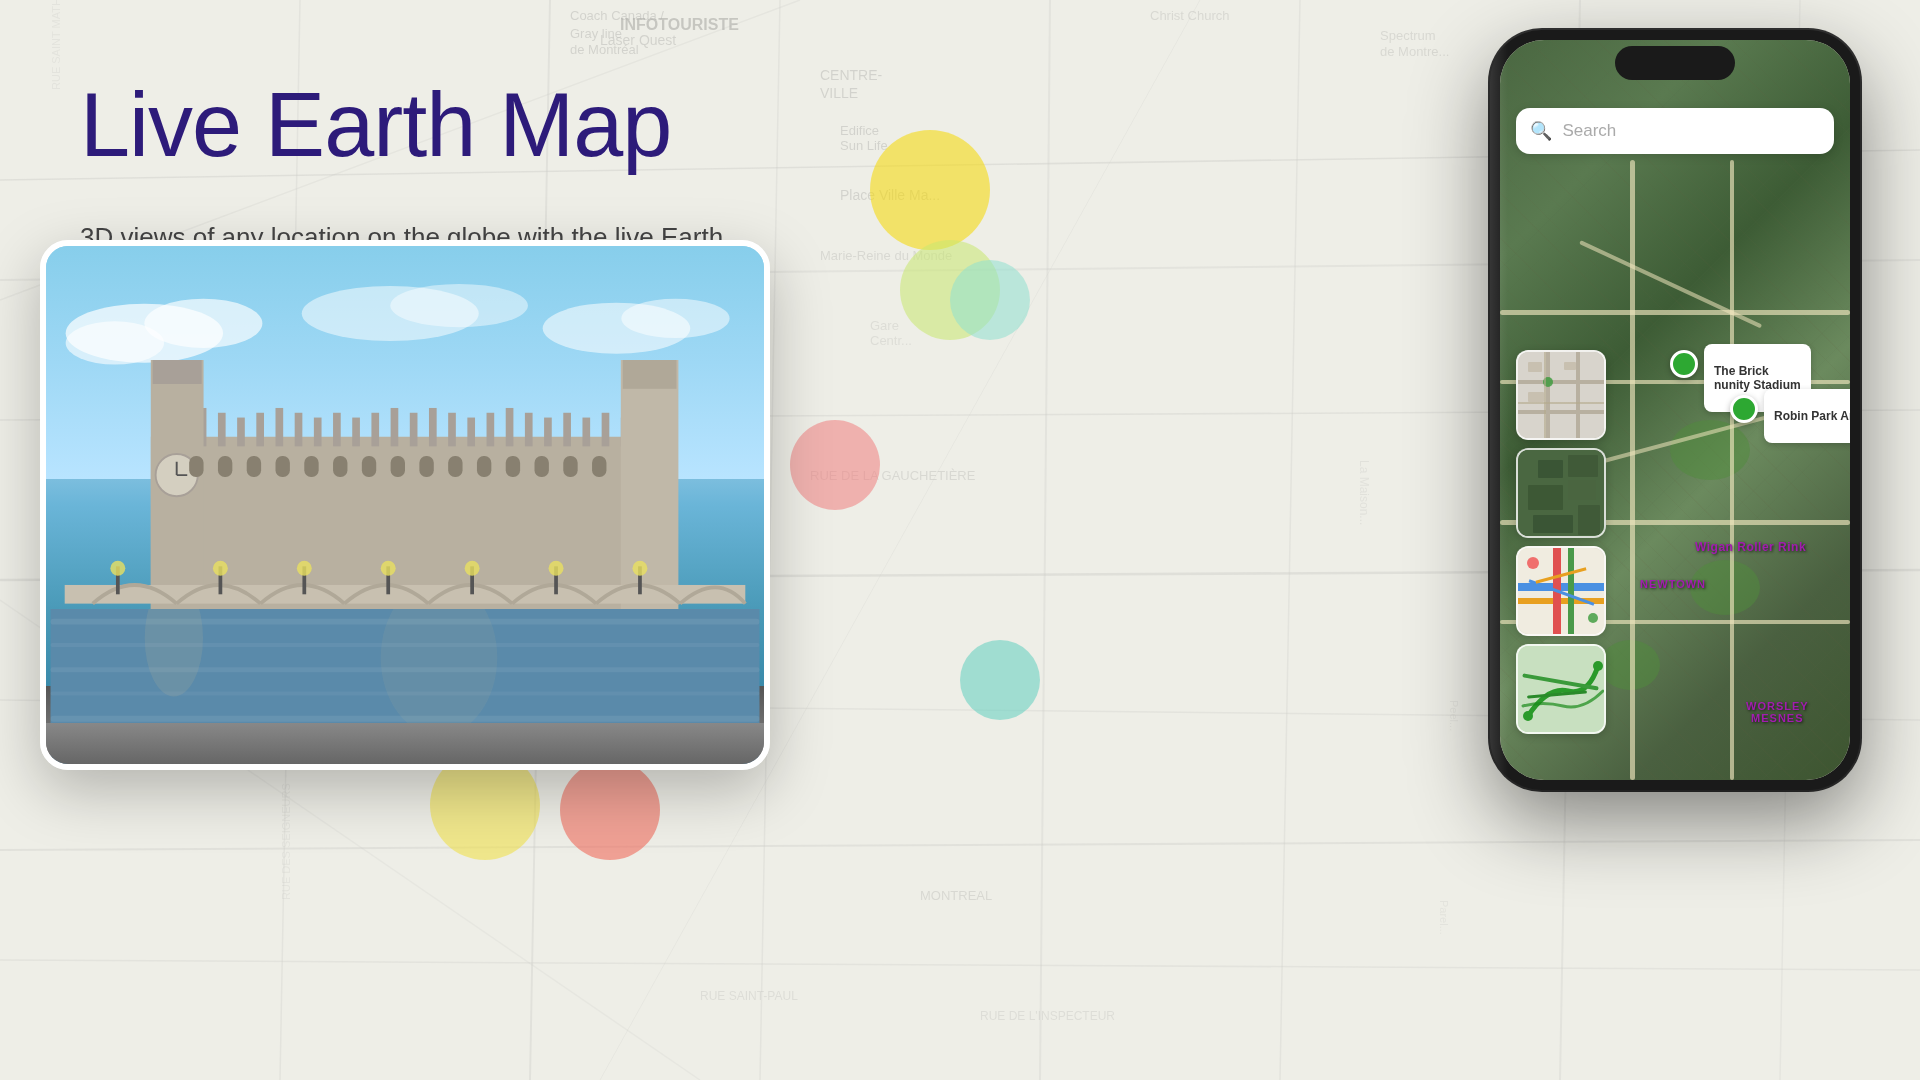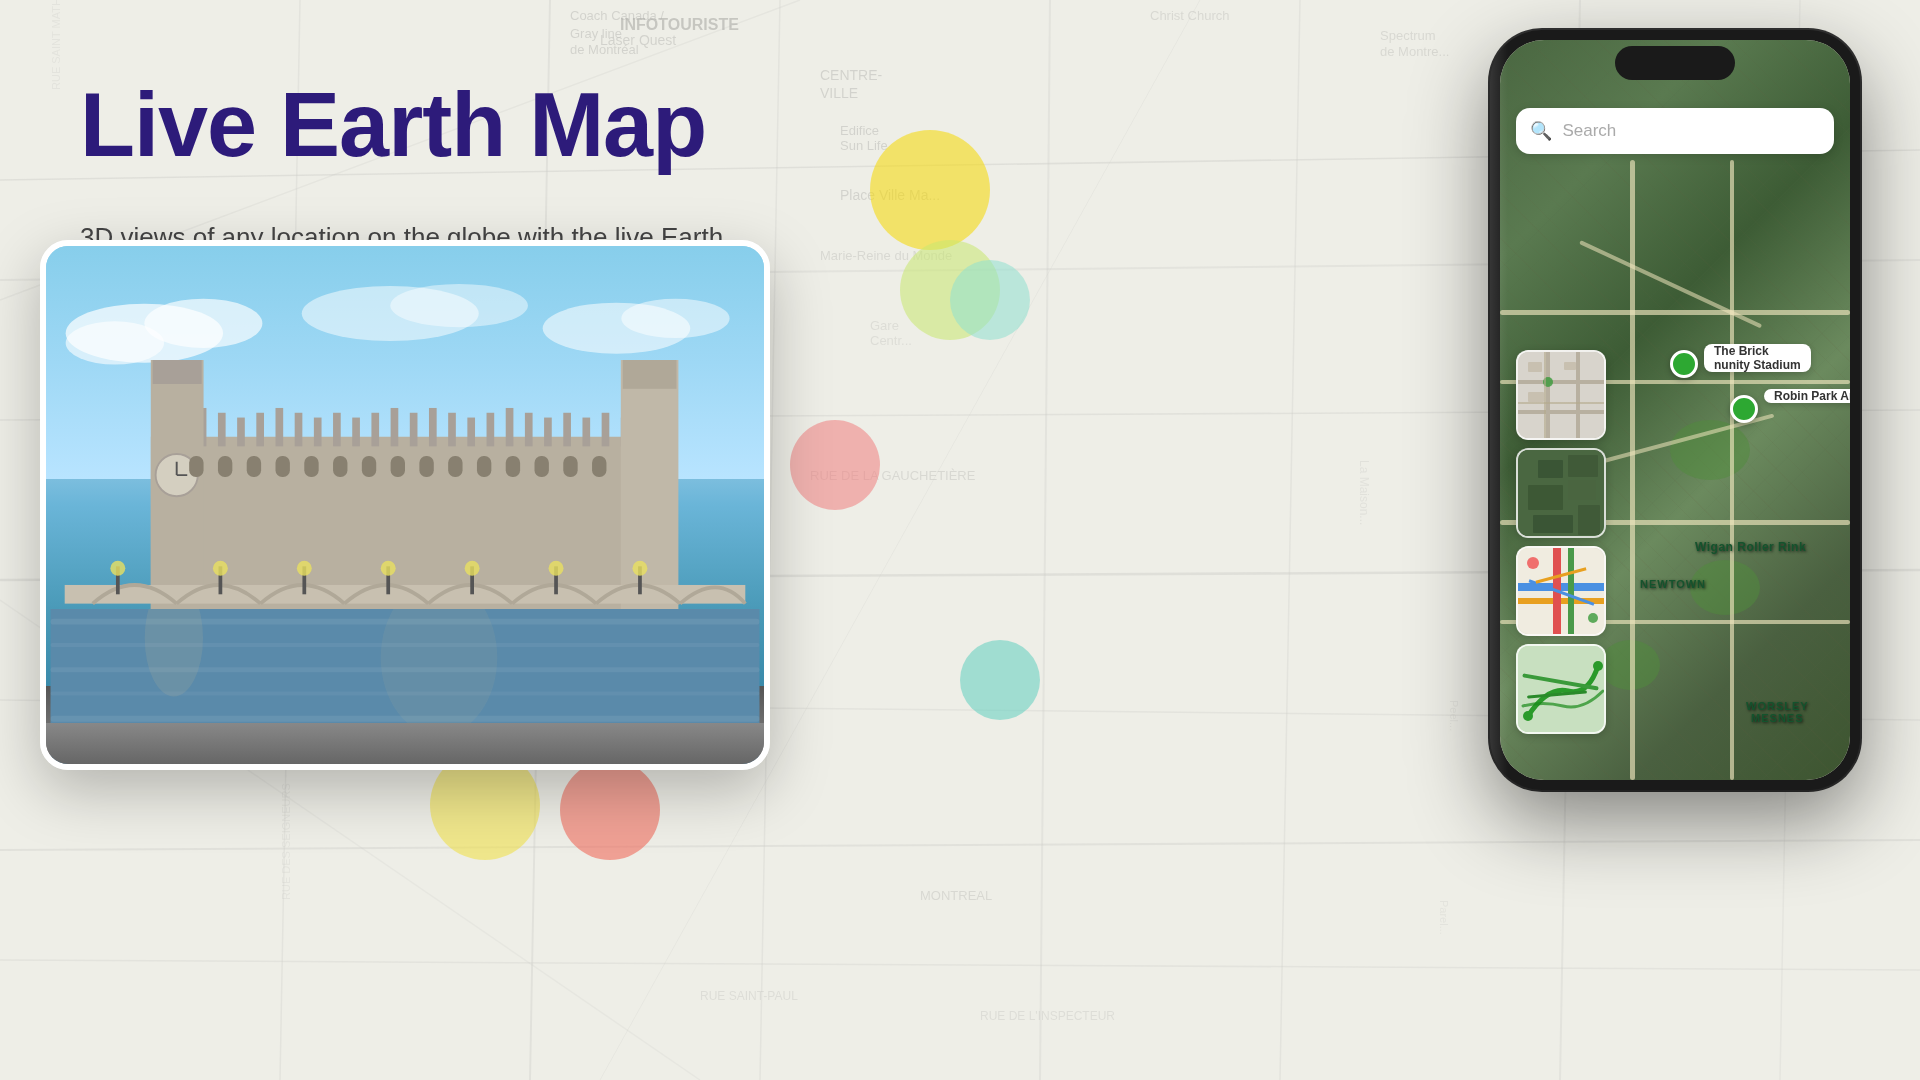--- a/index.html
+++ b/index.html
@@ -48,21 +48,21 @@
       padding: 60px 80px;
     }
 
     .left-panel {
       flex: 0 0 820px;
       padding-top: 20px;
     }
 
     .app-title {
       font-size: 90px;
-      font-weight: 700;
+      font-weight: 400;
       color: #2d1b7a;
       line-height: 1.0;
       margin-bottom: 7px;
       letter-spacing: -1px;
     }
 
     .app-description {
       font-size: 26px;
       color: #444;
       line-height: 1.55;
@@ -271,32 +271,32 @@
       border: 3px solid white;
       box-shadow: 0 2px 6px rgba(0,0,0,0.3);
     }
 
     .pin-label {
       position: absolute;
       top: -6px;
       left: 34px;
       background: white;
       border-radius: 8px;
-      padding: 0 10px;
+      padding: 20px 10px;
       font-size: 12px;
       font-weight: 600;
       white-space: nowrap;
       box-shadow: 0 2px 6px rgba(0,0,0,0.2);
       color: #333;
     }
 
     
     .map-label {
       position: absolute;
-      color: #14532d;
+      color: #a21caf;
       font-size: 12px;
       font-weight: 700;
       text-shadow: 1px 1px 3px rgba(0,0,0,0.7);
       z-index: 35;
       letter-spacing: 0.5px;
     }
 
     
     .london-photo {
       position: absolute;

